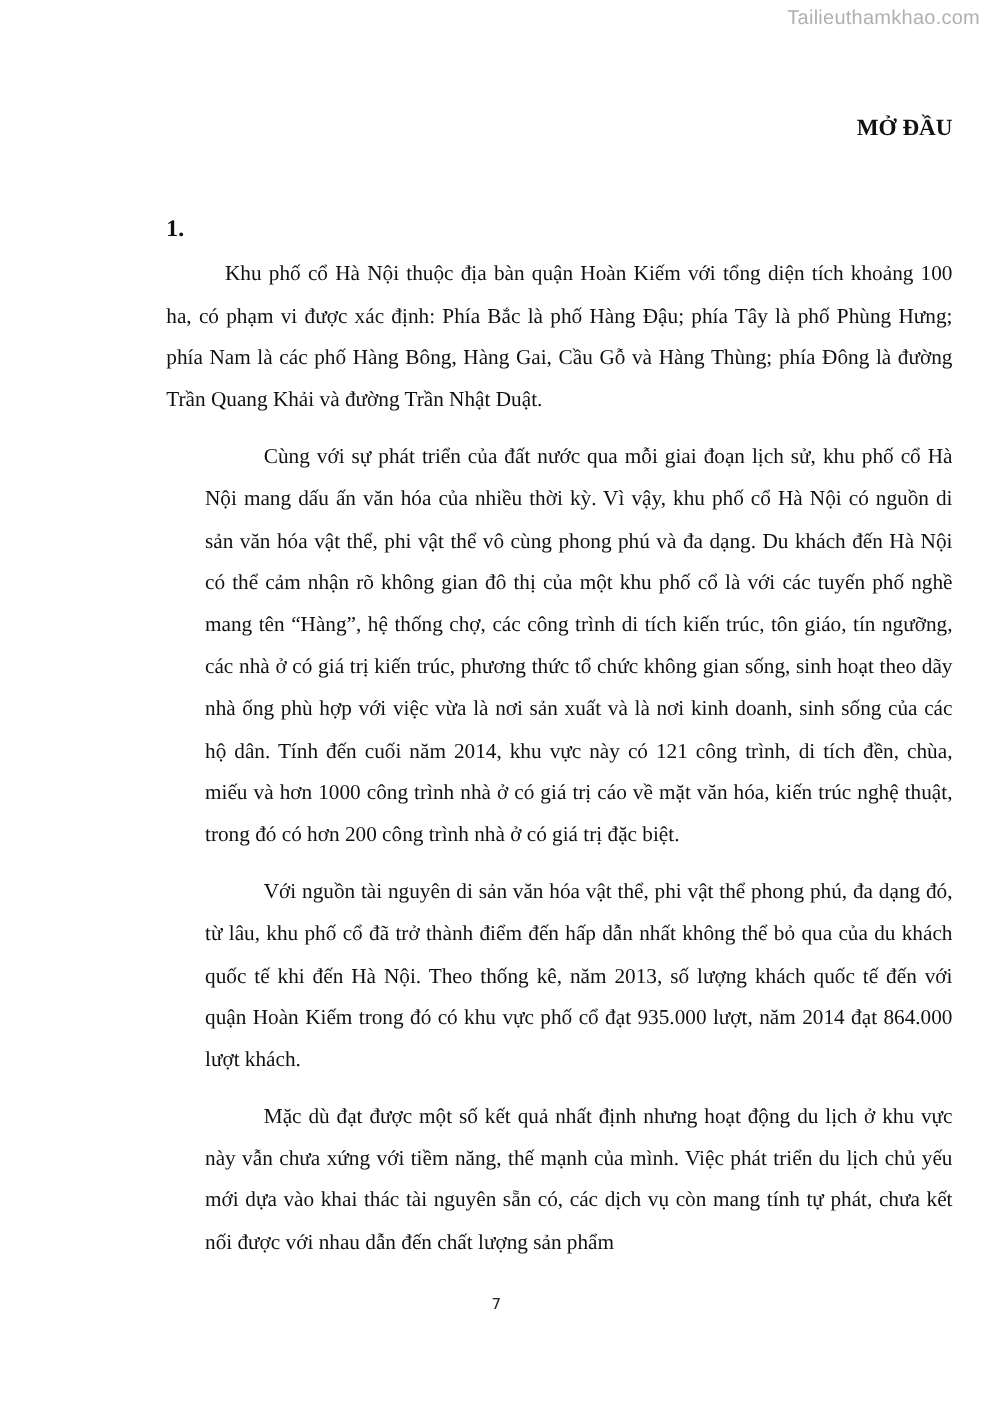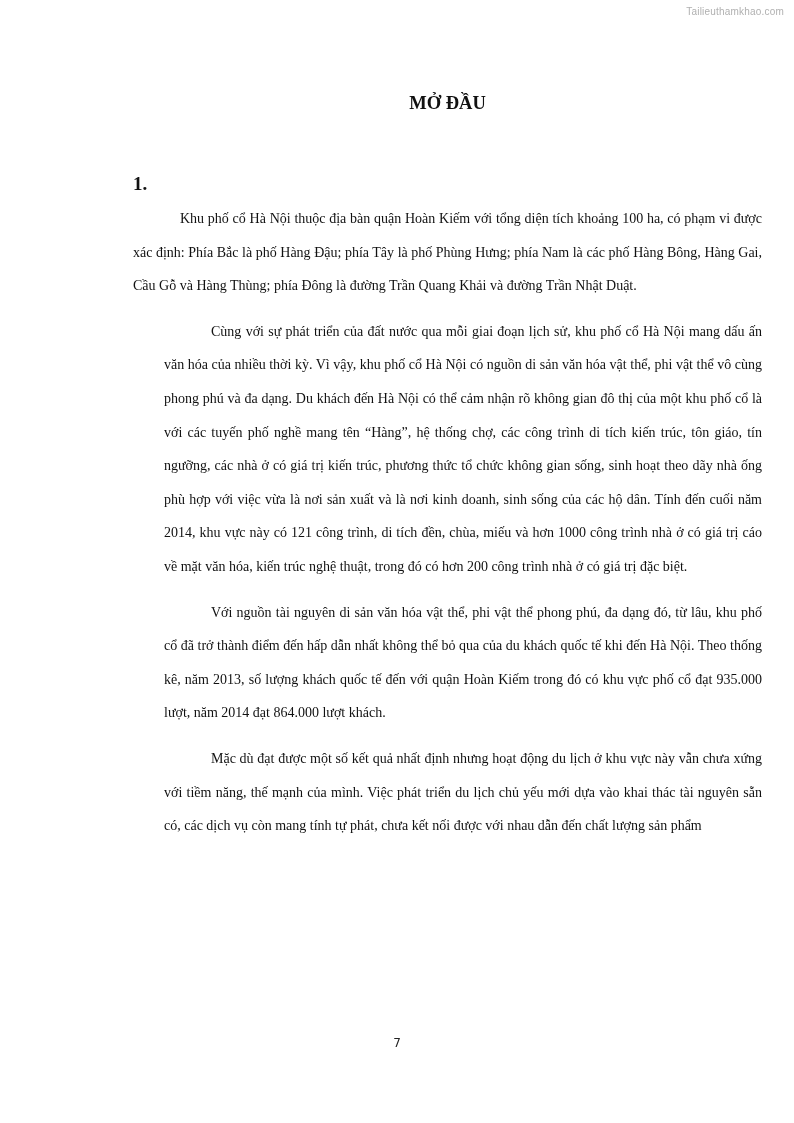--- a/index.html
+++ b/index.html
@@ -13,53 +13,53 @@
       position: relative;
       overflow: hidden;
       font-family: "Liberation Serif", "DejaVu Serif", serif;
       color: #111111;
     }
     .watermark {
       position: absolute;
       top: 6px;
       right: 10px;
       font-family: "Liberation Sans", "DejaVu Sans", sans-serif;
-      font-size: 10px;
+      font-size: 16px;
       color: #b0b0b0;
       letter-spacing: 0.2px;
     }
     .page {
       position: absolute;
       left: 133px;
       top: 88px;
       width: 629px;
     }
     .doc-title {
-      text-align: center;
+      text-align: right;
       font-weight: bold;
       font-size: 18.5px;
       margin: 0;
       height: 30px;
       line-height: 30px;
     }
     .section-heading {
       margin: 49px 0 0 0;
       font-weight: bold;
       font-size: 19px;
       height: 34px;
       line-height: 34px;
       display: flex;
     }
     .section-number {
       width: 47px;
       display: inline-block;
     }
     .para {
       margin: 0;
-      font-size: 14px;
+      font-size: 17px;
       line-height: 33.6px;
       text-align: justify;
       text-indent: 47px;
     }
     .para + .para {
       margin-top: 12px;
       margin-left: 31px;
     }
     .p1 { margin-top: 1px; }
     .page-number {

